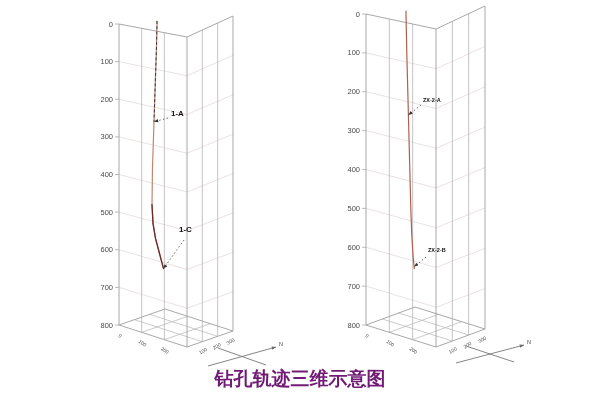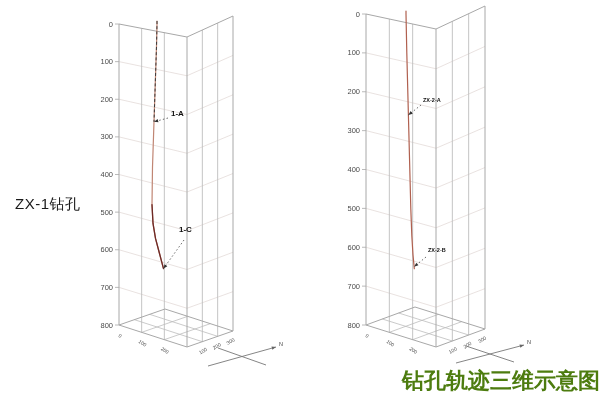--- a/index.html
+++ b/index.html
@@ -1,21 +1,21 @@
 <!DOCTYPE html>
 <html><head>
 <meta charset="utf-8">
 <style>
   html,body{margin:0;padding:0;background:#fff;}
   .fig{position:relative;width:600px;height:400px;background:#ffffff;overflow:hidden;
        font-family:"Liberation Sans","DejaVu Sans",sans-serif;}
   .fig svg{position:absolute;left:0;top:0;}
   .side-label{position:absolute;font-size:15px;color:#1a1a1a;letter-spacing:0.5px;}
-  .fig-title{position:absolute;left:0;right:0;top:366px;text-align:right;
-             font-size:22px;font-weight:bold;color:#4d7c0f;}
+  .fig-title{position:absolute;left:0;right:0;top:366px;text-align:center;
+             font-size:19px;font-weight:bold;color:#701a75;}
 </style>
 </head>
 <body>
 
 <div class="fig">
   <svg id="plots" width="600" height="400" viewBox="0 0 600 400">
       <g>
         <g>
           <line x1="119" y1="61.625" x2="187" y2="75.75" stroke="#e3dad8" stroke-width="0.8"></line>
           <line x1="187" y1="75.75" x2="233" y2="55.375" stroke="#e3dad8" stroke-width="0.8"></line>
@@ -179,15 +179,14 @@
           <text x="428" y="252" font-size="5.5" fill="#111111" font-weight="bold">ZX-2-B</text>
         </g>
         <g>
           <line x1="456" y1="363" x2="524" y2="345" stroke="#777777" stroke-width="0.9"></line>
           <line x1="466" y1="346" x2="514" y2="362" stroke="#777777" stroke-width="0.9"></line>
           <polygon points="524,345 520.3748553955194,347.71814764069296 519.504820690444,344.4313498659638" fill="#666"></polygon>
           <text x="527" y="344" font-size="5.5" fill="#444">N</text>
         </g>
       </g>
     </svg>
-  <div class="side-label" style="left:15px;top:195px">ZX-1钻孔</div>
   <div class="fig-title">钻孔轨迹三维示意图</div>
 </div>
 
 </body></html>

